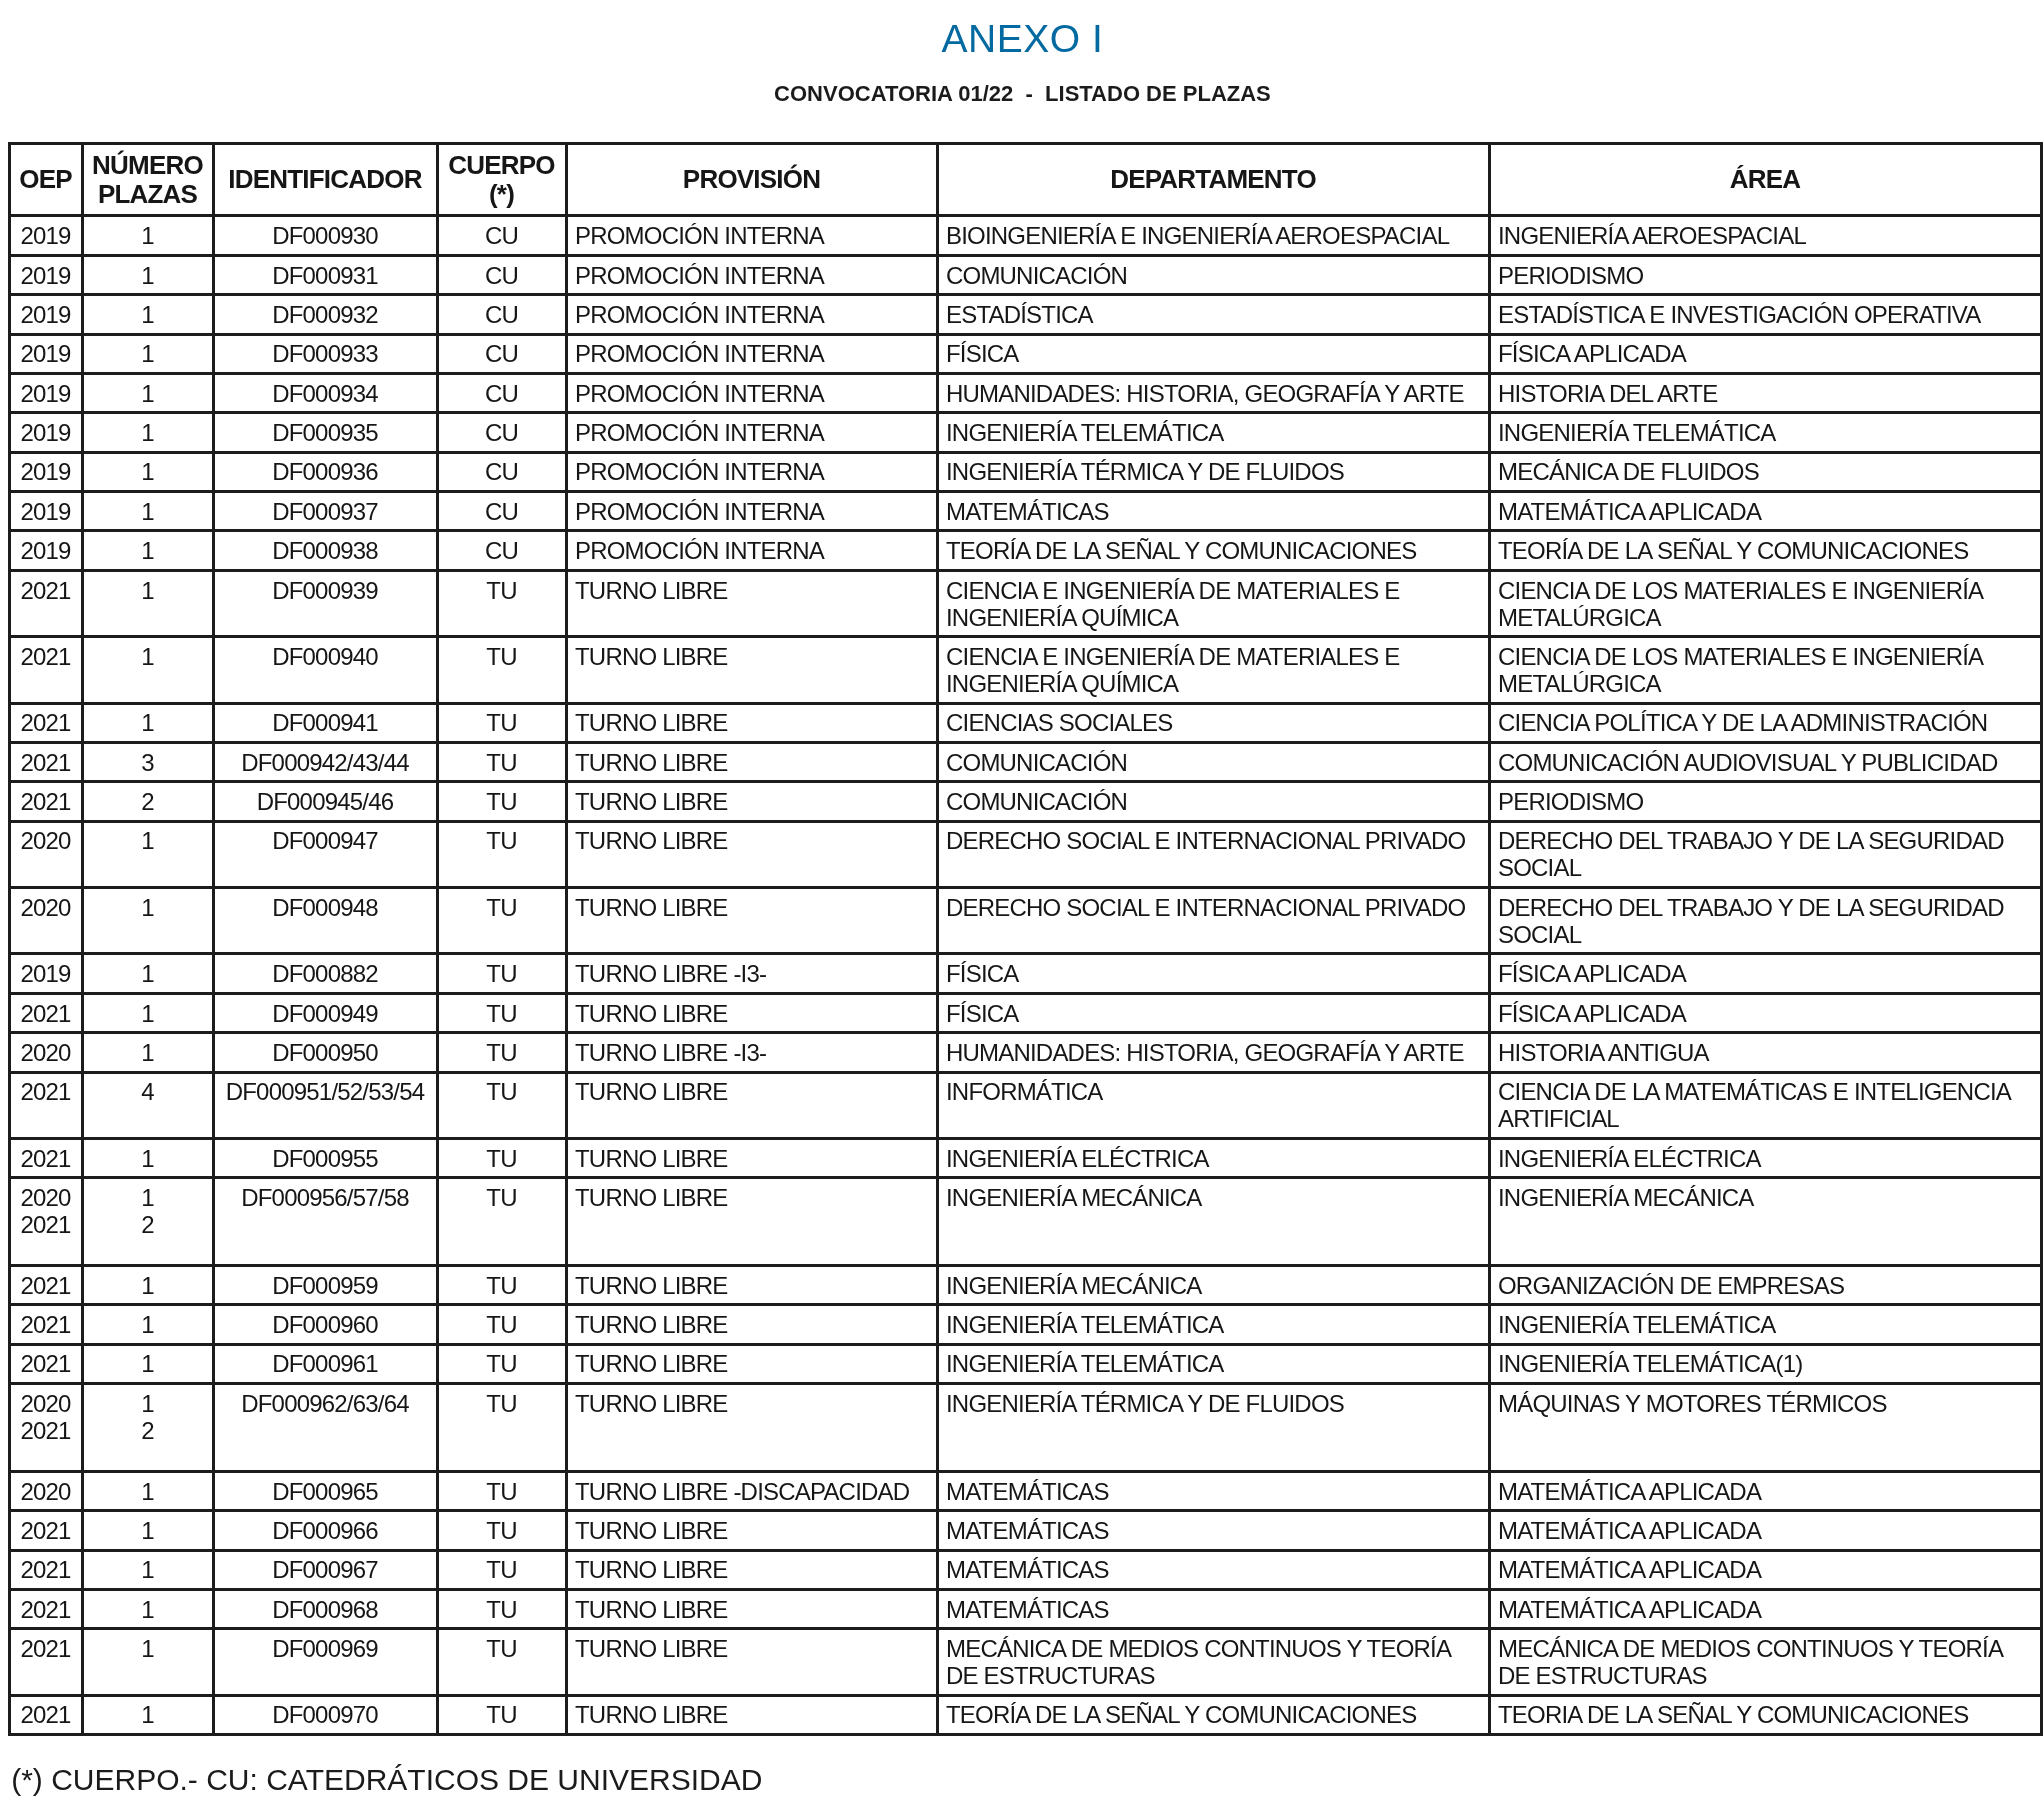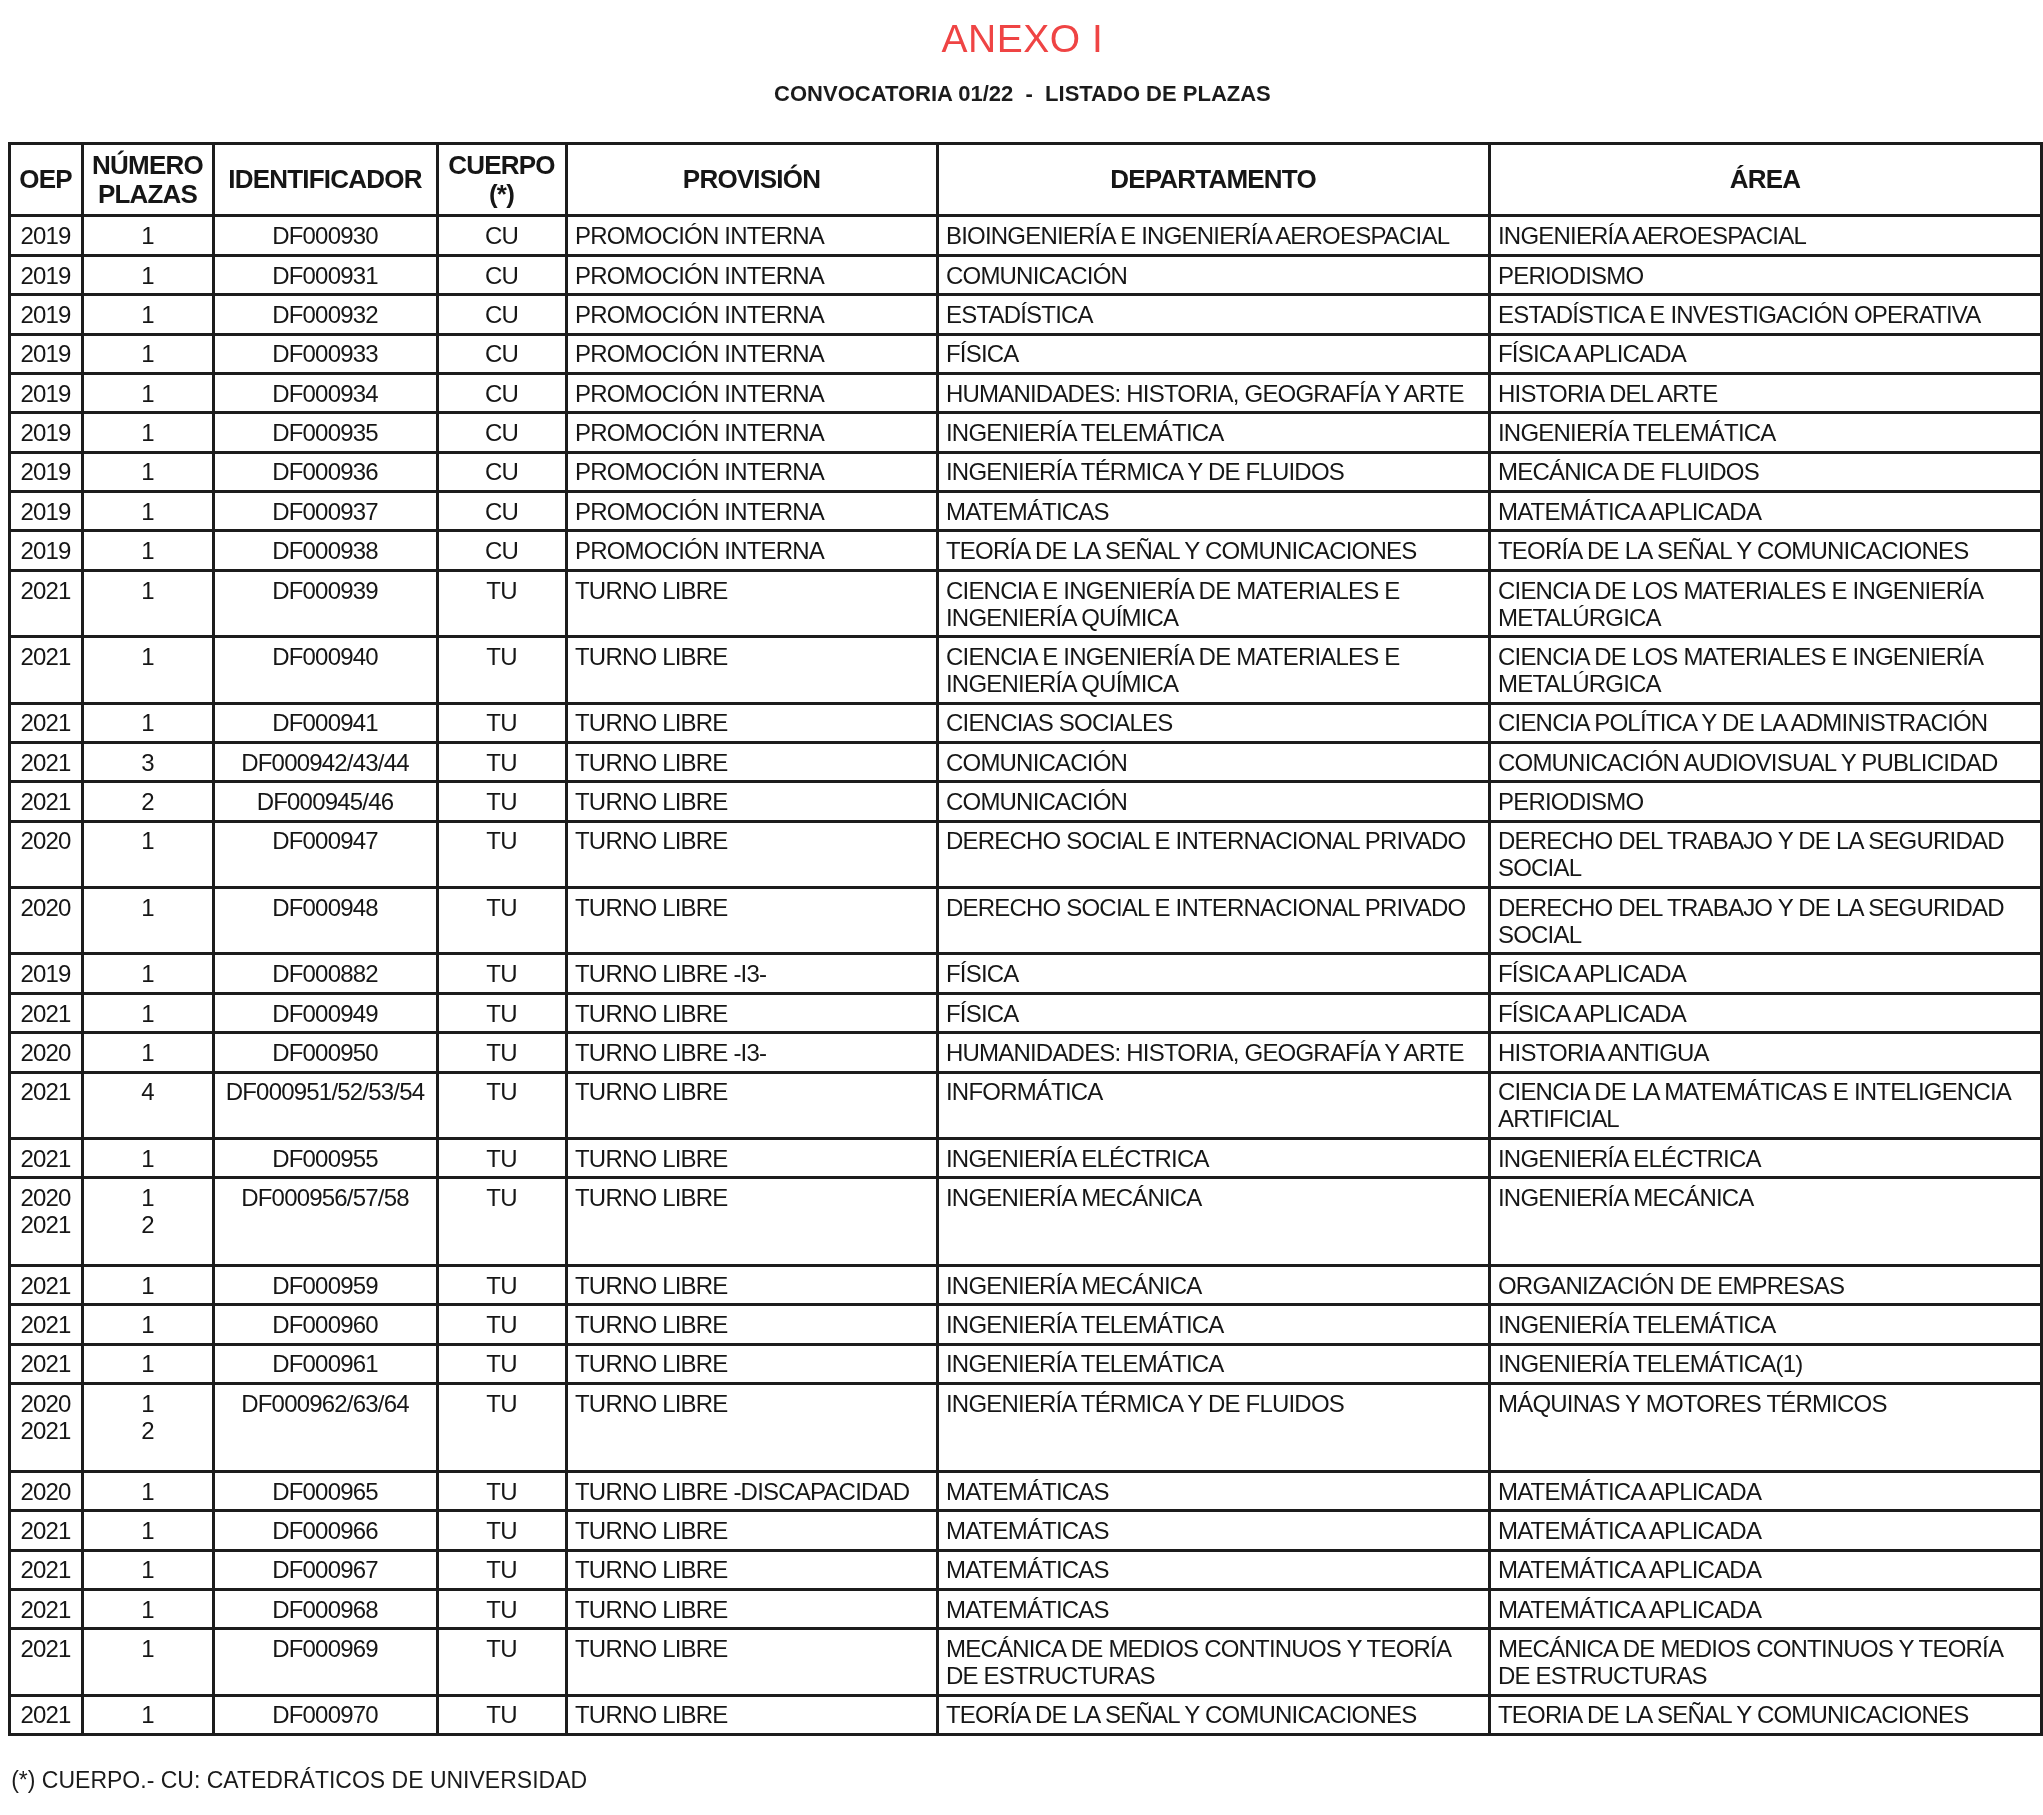--- a/index.html
+++ b/index.html
@@ -16,21 +16,21 @@
   }
   .page {
     padding: 7.5px 5.6px 0 7.5px;
   }
   .doc-title {
     text-align: center;
     font-size: 39px;
     font-weight: 400;
     letter-spacing: 0.5px;
     margin: 9.3px 0 0 0;
-    color: #ef4444;
+    color: #0369a1;
   }
   .doc-subtitle {
     text-align: center;
     font-size: 22px;
     font-weight: 700;
     margin-top: 20.5px;
     margin-bottom: 35px;
     white-space: pre;
     color: #1b1b1b;
   }
@@ -68,21 +68,21 @@
   col.c-departamento  { width: 552px; }
   col.c-area          { width: 552px; }
   
   td.col-oep, td.col-plazas, td.col-identificador, td.col-cuerpo { text-align: center; }
   td.col-provision, td.col-departamento, td.col-area { text-align: left; }
   
   tr.tall-row td { padding-bottom: 26px; }
   .footnotes {
     margin-top: 26px;
     margin-left: 3.7px;
-    font-size: 23px;
+    font-size: 30px;
     line-height: 36px;
     color: #1b1b1b;
   }
 </style>
 </head>
 <body>
 
 <div class="page">
 
   <div class="doc-title">ANEXO I</div>

